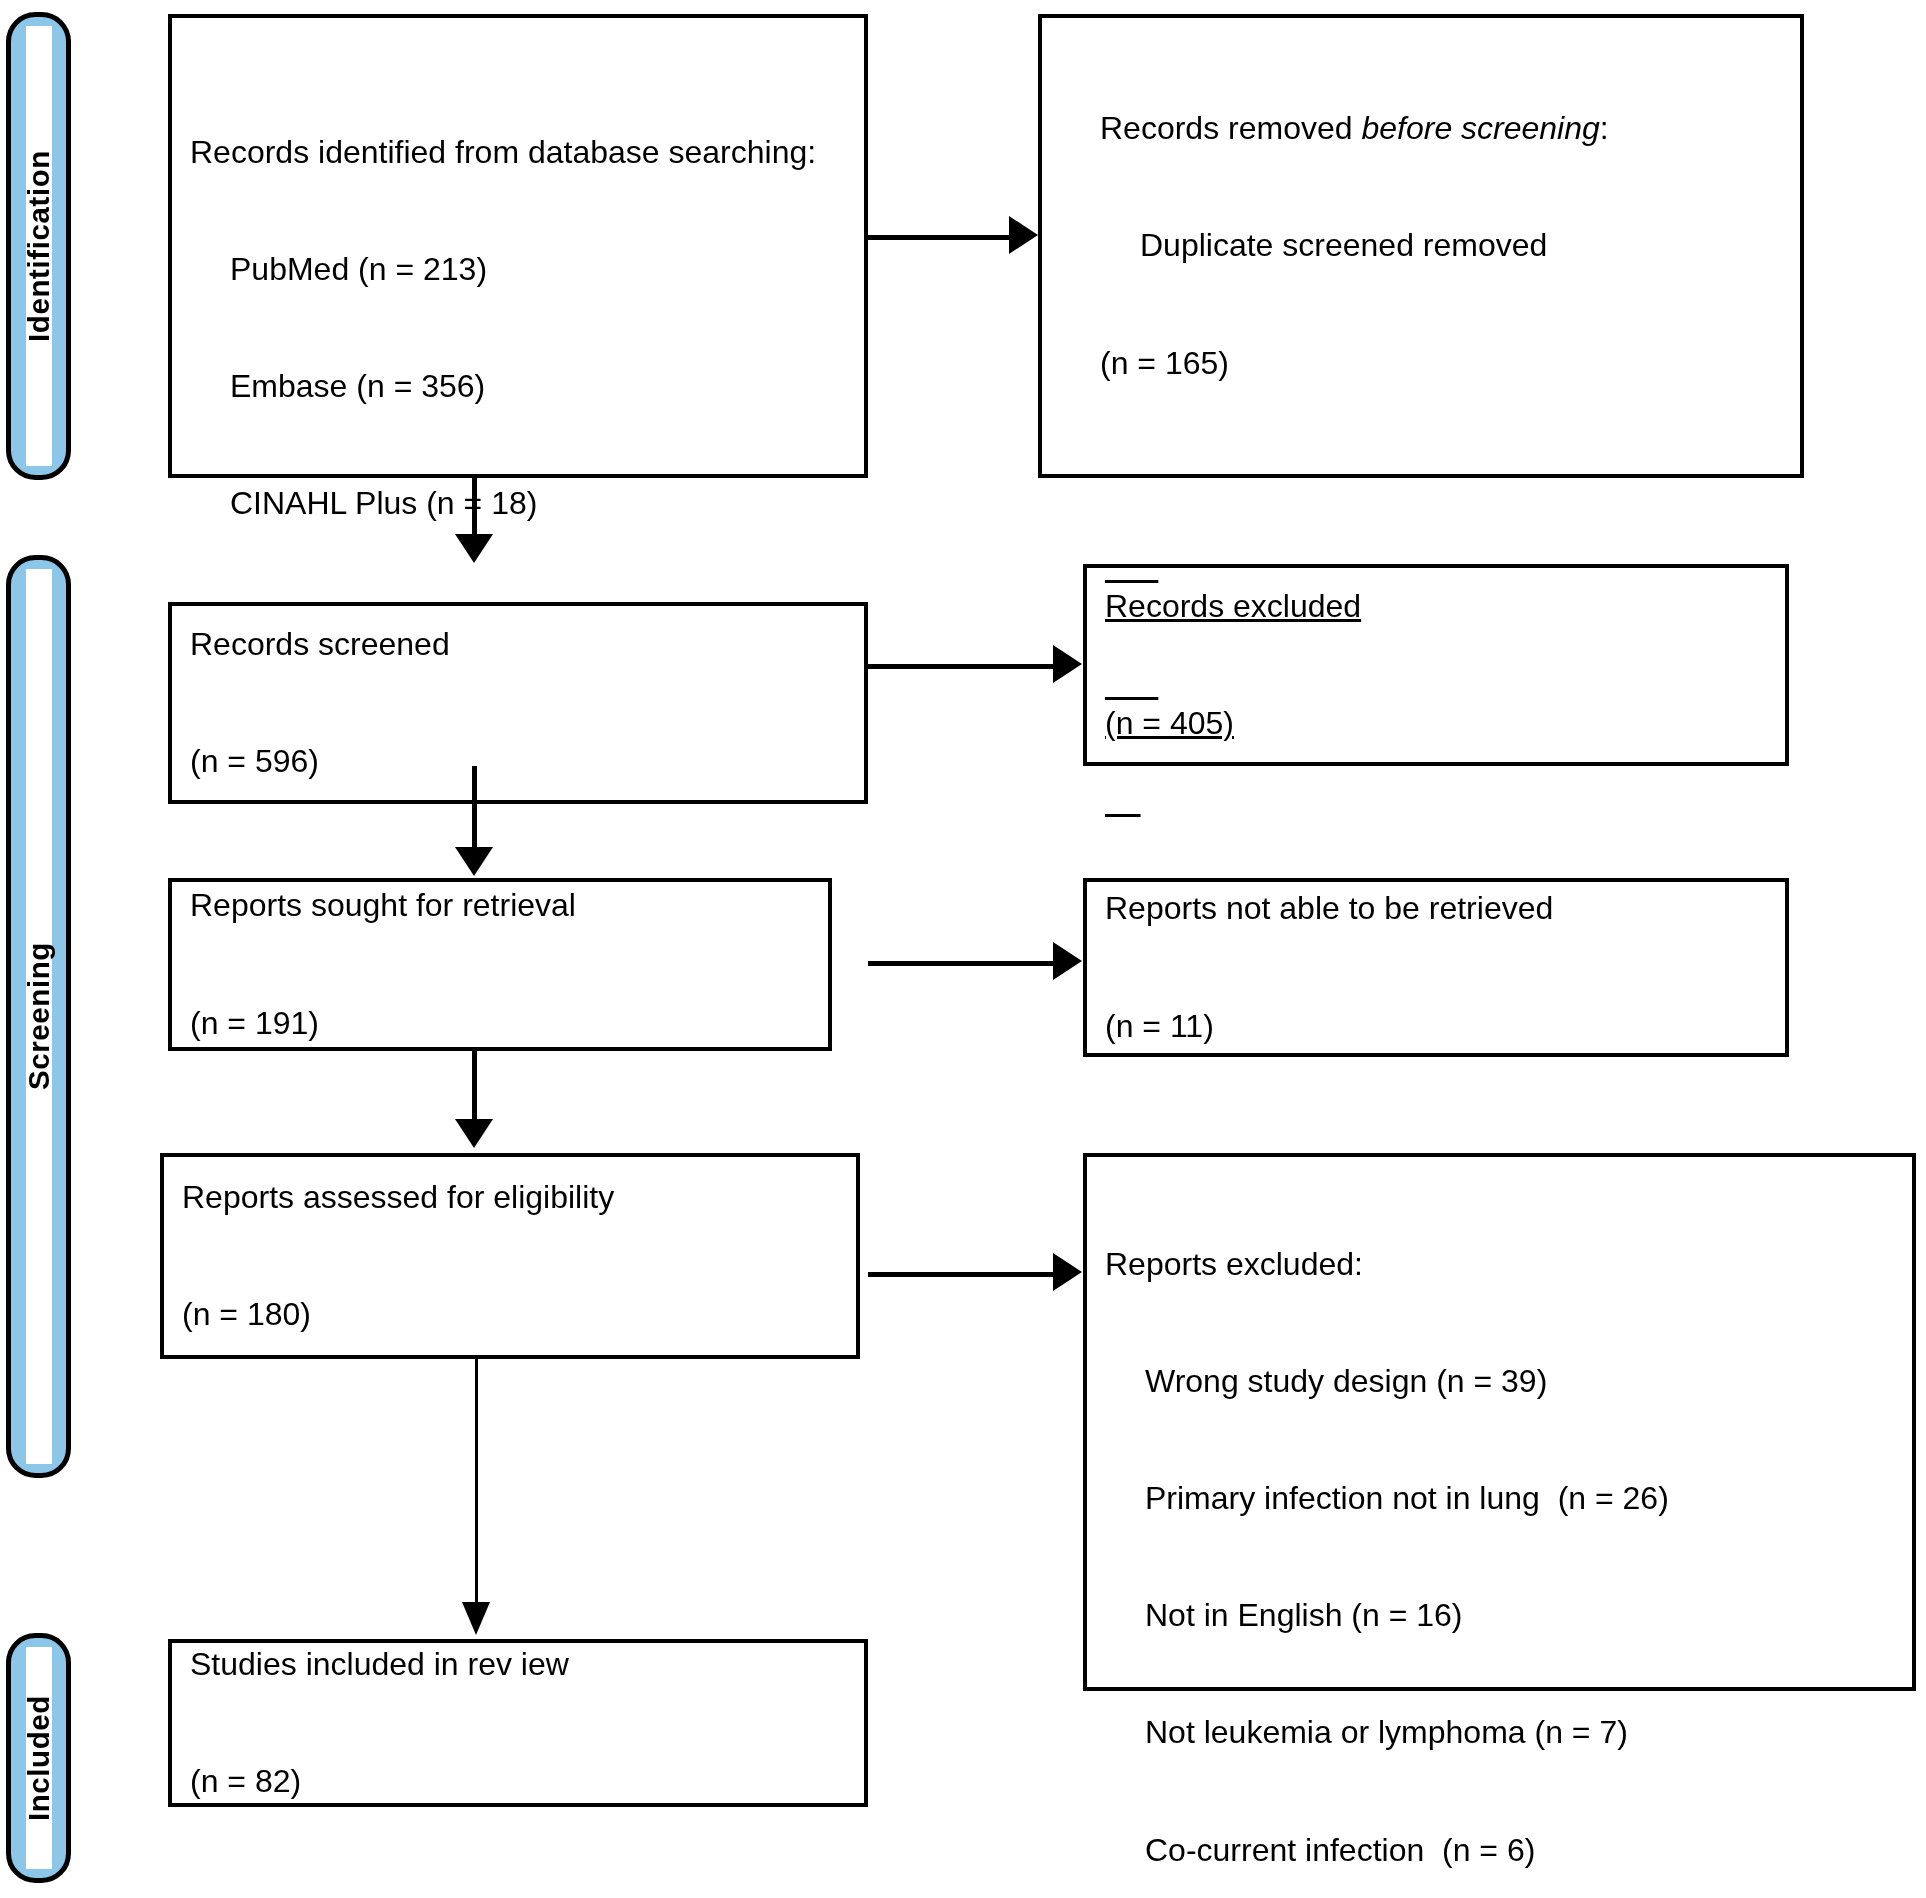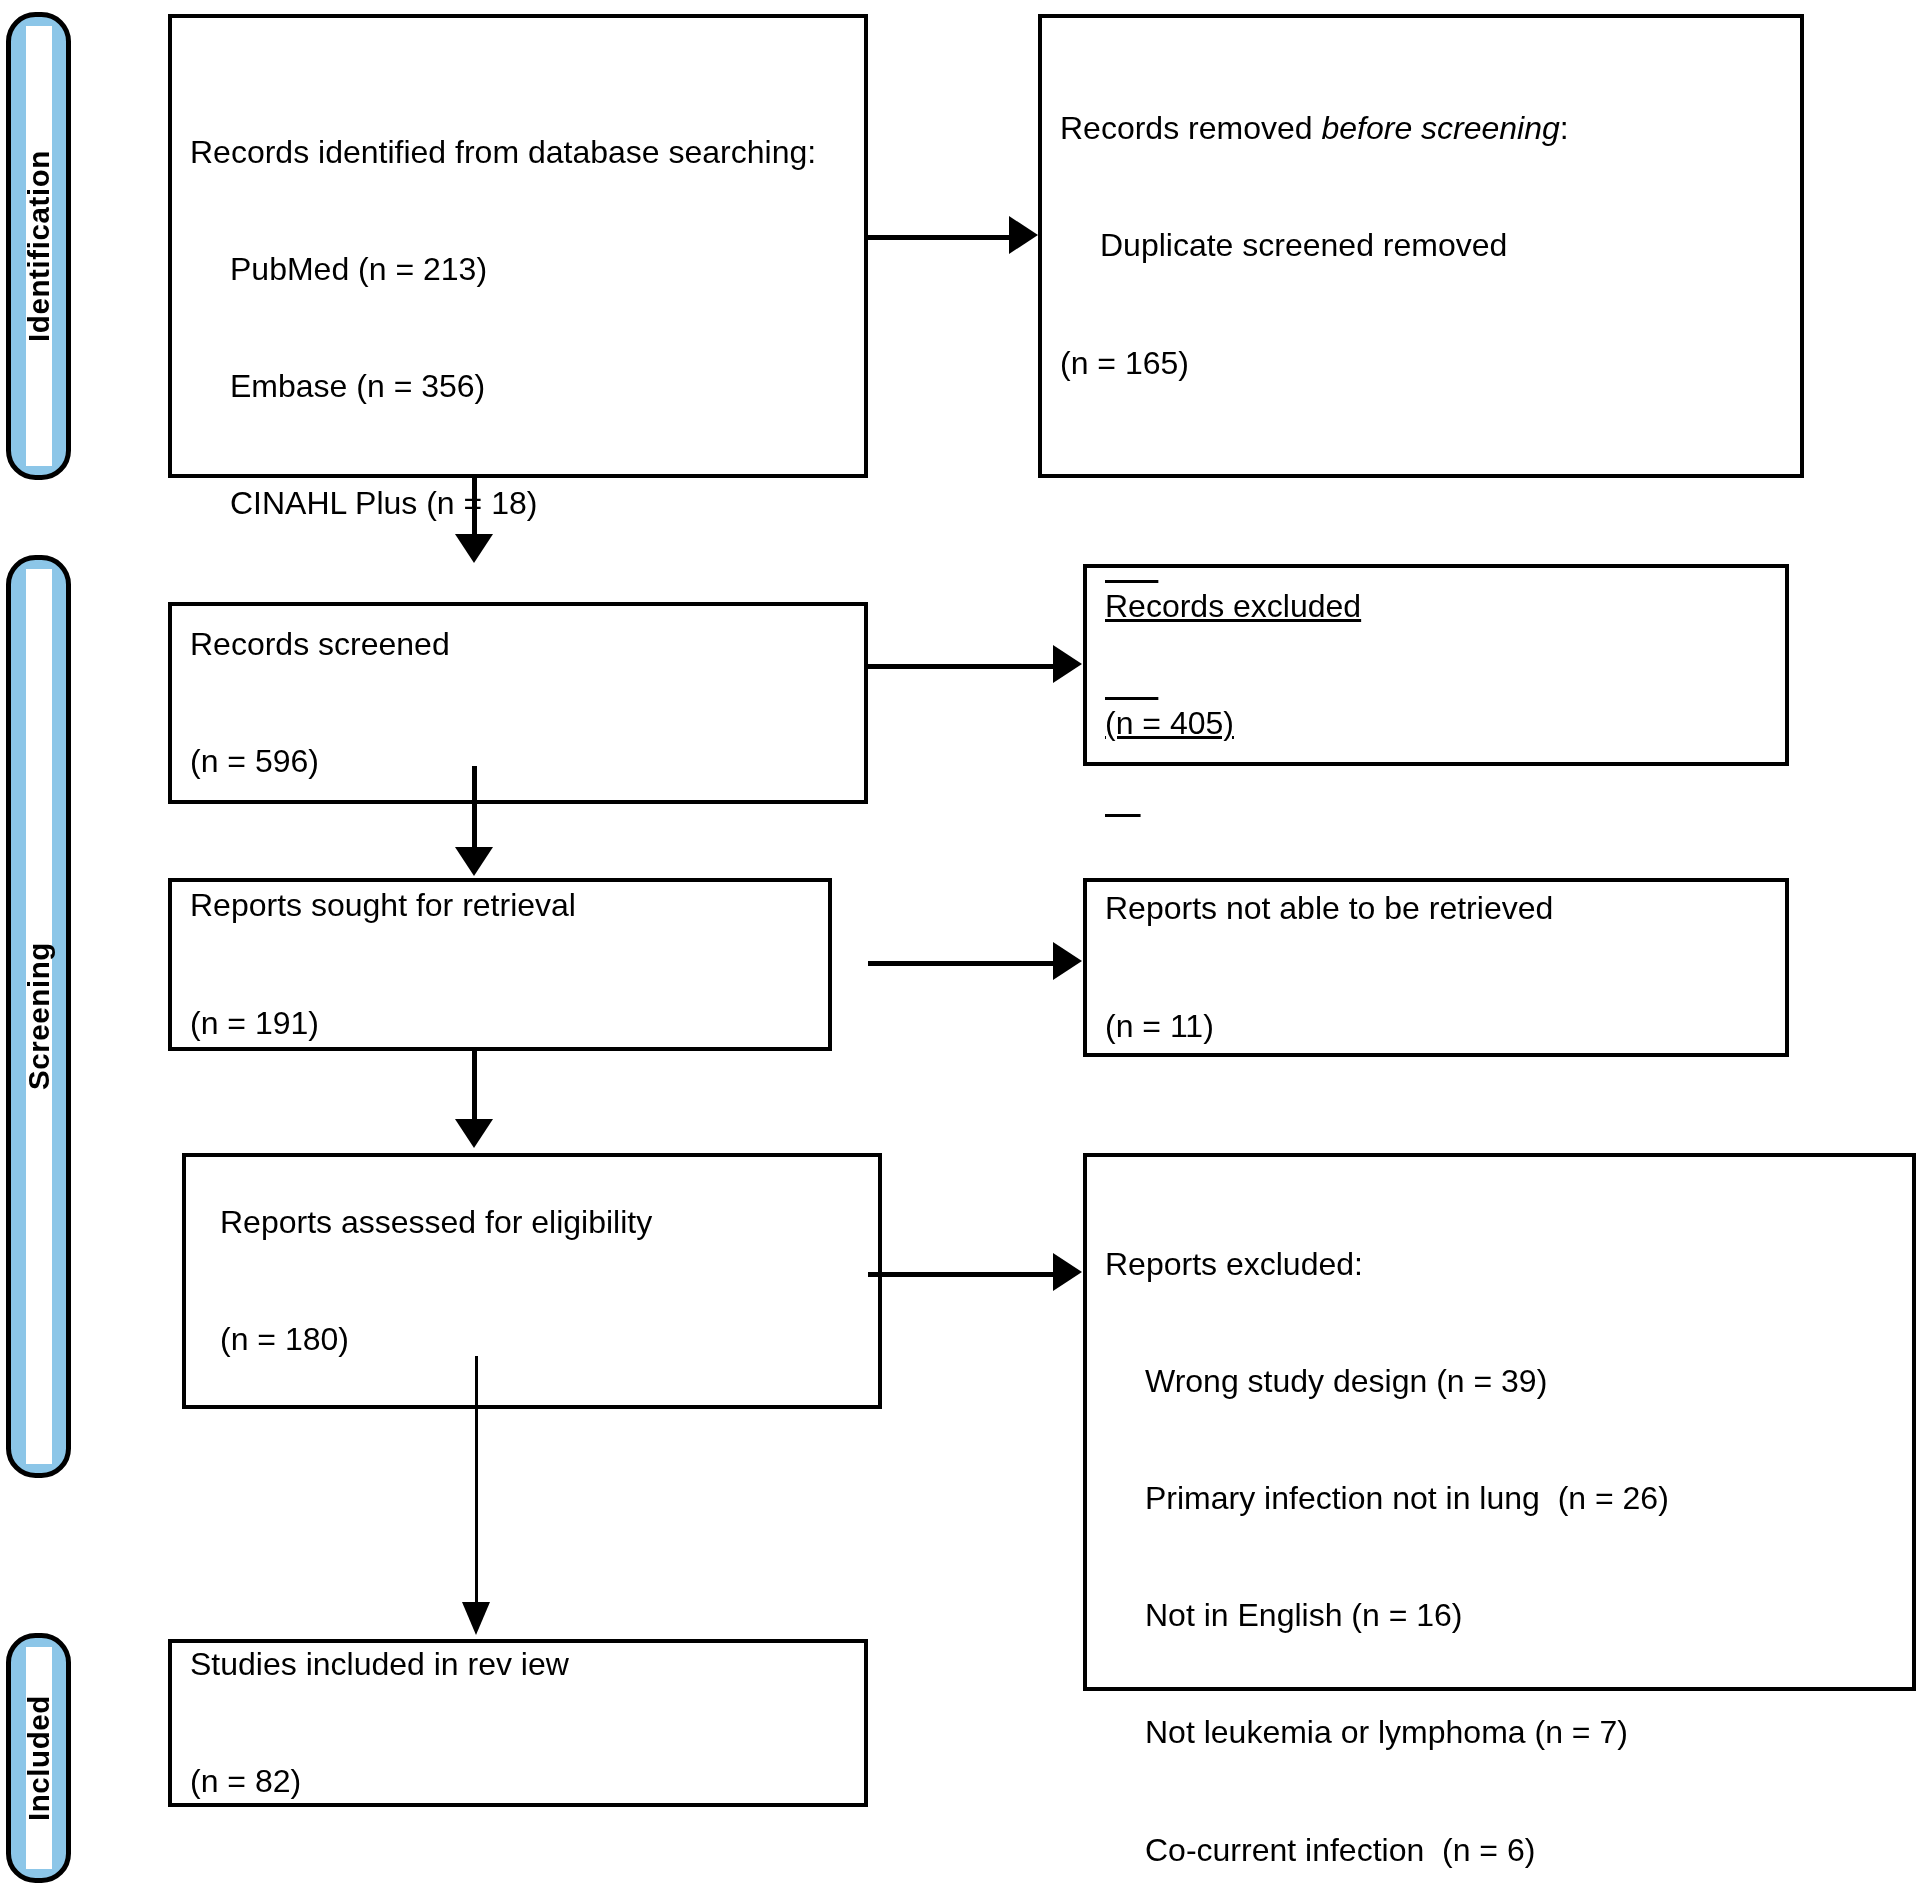--- a/index.html
+++ b/index.html
@@ -101,21 +101,21 @@
     <div class="box-text">
       <span class="lvl1">Records identified from database searching:</span>
       <span class="lvl2">PubMed (n = 213)</span>
       <span class="lvl2">Embase (n = 356)</span>
       <span class="lvl2">CINAHL Plus (n = 18)</span>
       <span class="lvl2">Web of Science (n = 156)</span>
       <span class="lvl2">GreyLit (n = 0)</span>
     </div>
   </div>
 
-  <div class="flow-box" style="left:1038px;top:14px;width:766px;height:464px;">
+  <div class="flow-box" style="left:1038px;top:14px;width:766px;height:464px;padding-left:40px;">
     <div class="box-text">
       <span class="lvl1"><span>Records removed </span><em>before screening</em><span>:</span></span>
       <span class="lvl2">Duplicate screened removed</span>
       <span class="lvl1">(n = 165)</span>
     </div>
   </div>
 
   <div class="hline" style="left:868px;top:235px;width:142px;"></div>
   <div class="arrow-right" style="left:1009px;top:216px;"></div>
 
@@ -155,21 +155,21 @@
       <span class="lvl1">(n = 11)</span>
     </div>
   </div>
 
   <div class="hline" style="left:868px;top:961px;width:187px;"></div>
   <div class="arrow-right" style="left:1053px;top:942px;"></div>
 
   <div class="vline" style="left:472px;top:1051px;height:69px;"></div>
   <div class="arrow-down" style="left:455px;top:1119px;"></div>
 
-  <div class="flow-box" style="left:182px;top:1153px;width:700px;height:256px;padding-left:16px;">
+  <div class="flow-box" style="left:160px;top:1153px;width:700px;height:206px;">
     <div class="box-text">
       <span class="lvl1">Reports assessed for eligibility</span>
       <span class="lvl1">(n = 180)</span>
     </div>
   </div>
 
   <div class="flow-box top-align" style="left:1083px;top:1153px;width:833px;height:538px;padding-top:10px;">
     <div class="box-text">
       <span class="lvl1">Reports excluded:</span>
       <span class="lvl2">Wrong study design (n = 39)</span>

